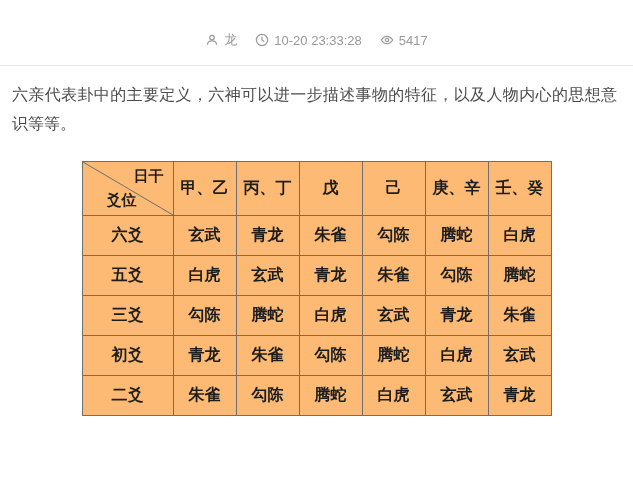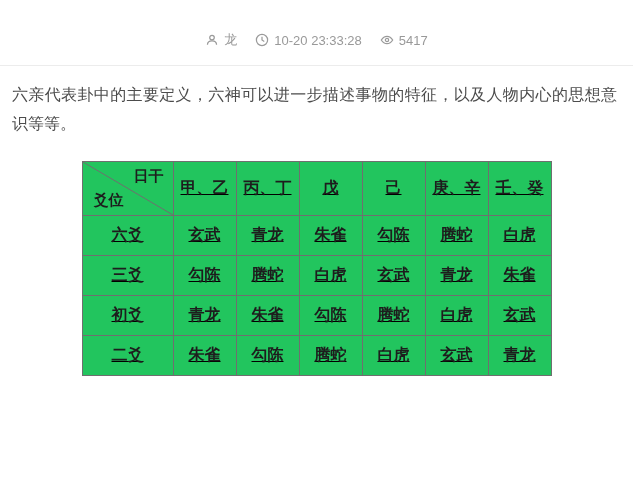--- a/index.html
+++ b/index.html
@@ -32,44 +32,43 @@
     margin: 14px 16px 0 12px;
     font-size: 16px;
     line-height: 29px;
     color: #4c4c4c;
     text-align: justify;
   }
   .table-wrap { margin: 23px auto 0 auto; width: 470px; }
   table.spirit-table {
     border-collapse: collapse;
     width: 100%;
-    background: #22c55e;
+    background: #fdba74;
     table-layout: fixed;
-    text-decoration: underline;
   }
   .spirit-table td {
     border: 1px solid #6f6f6f;
     text-align: center;
     vertical-align: middle;
     font-family: "Liberation Serif", "DejaVu Serif", serif;
     font-weight: 700;
     font-size: 16px;
     color: #1d1d1d;
     height: 40px;
     padding: 0;
   }
   .spirit-table tr.head-row td { height: 54px; }
   .spirit-table col.c-label { width: 91px; }
   .corner-cell { position: relative; padding: 0; }
   .corner-cell svg.diag {
     position: absolute; top: 0; left: 0; width: 100%; height: 100%;
   }
   .corner-cell svg.diag line { stroke: #6f6f6f; stroke-width: 1; vector-effect: non-scaling-stroke; }
   .corner-top { position: absolute; top: 5px; right: 9px; font-size: 15px; }
-  .corner-bottom { position: absolute; bottom: 5px; left: 11px; font-size: 15px; }
+  .corner-bottom { position: absolute; bottom: 5px; left: 24px; font-size: 15px; }
 </style>
 </head>
 <body>
 
 <div class="page-header">
   <div class="meta-row">
     <span class="meta-item">
       <span class="meta-icon">
         <svg viewBox="0 0 16 16">
             <circle cx="8" cy="5.2" r="2.6"></circle>
@@ -133,20 +132,29 @@
     <tr>
           <td>六爻</td>
           <td>玄武</td>
           <td>青龙</td>
           <td>朱雀</td>
           <td>勾陈</td>
           <td>腾蛇</td>
           <td>白虎</td>
         </tr>
         <tr>
+          <td>五爻</td>
+          <td>白虎</td>
+          <td>玄武</td>
+          <td>青龙</td>
+          <td>朱雀</td>
+          <td>勾陈</td>
+          <td>腾蛇</td>
+        </tr>
+        <tr>
           <td>三爻</td>
           <td>勾陈</td>
           <td>腾蛇</td>
           <td>白虎</td>
           <td>玄武</td>
           <td>青龙</td>
           <td>朱雀</td>
         </tr>
         <tr>
           <td>初爻</td>

